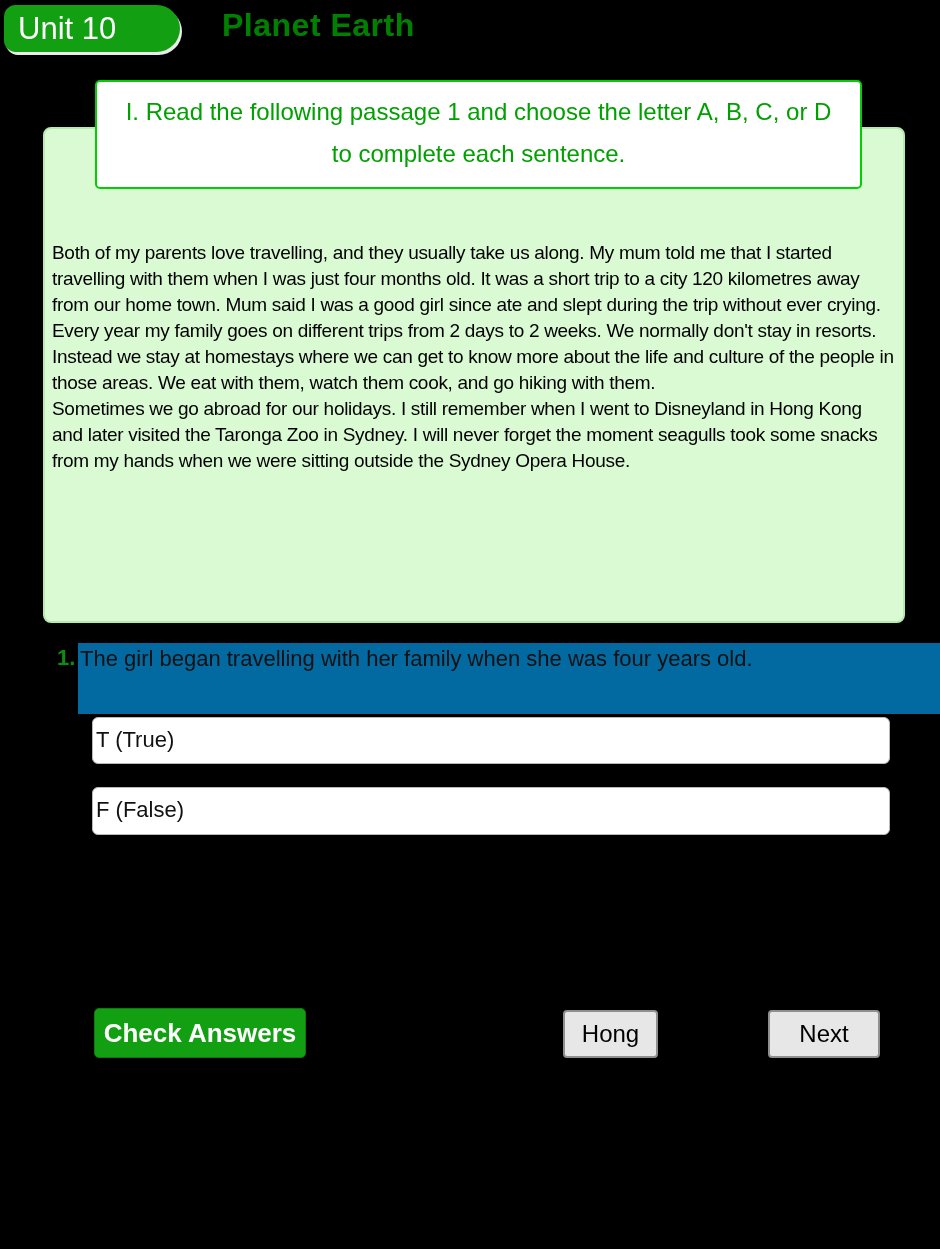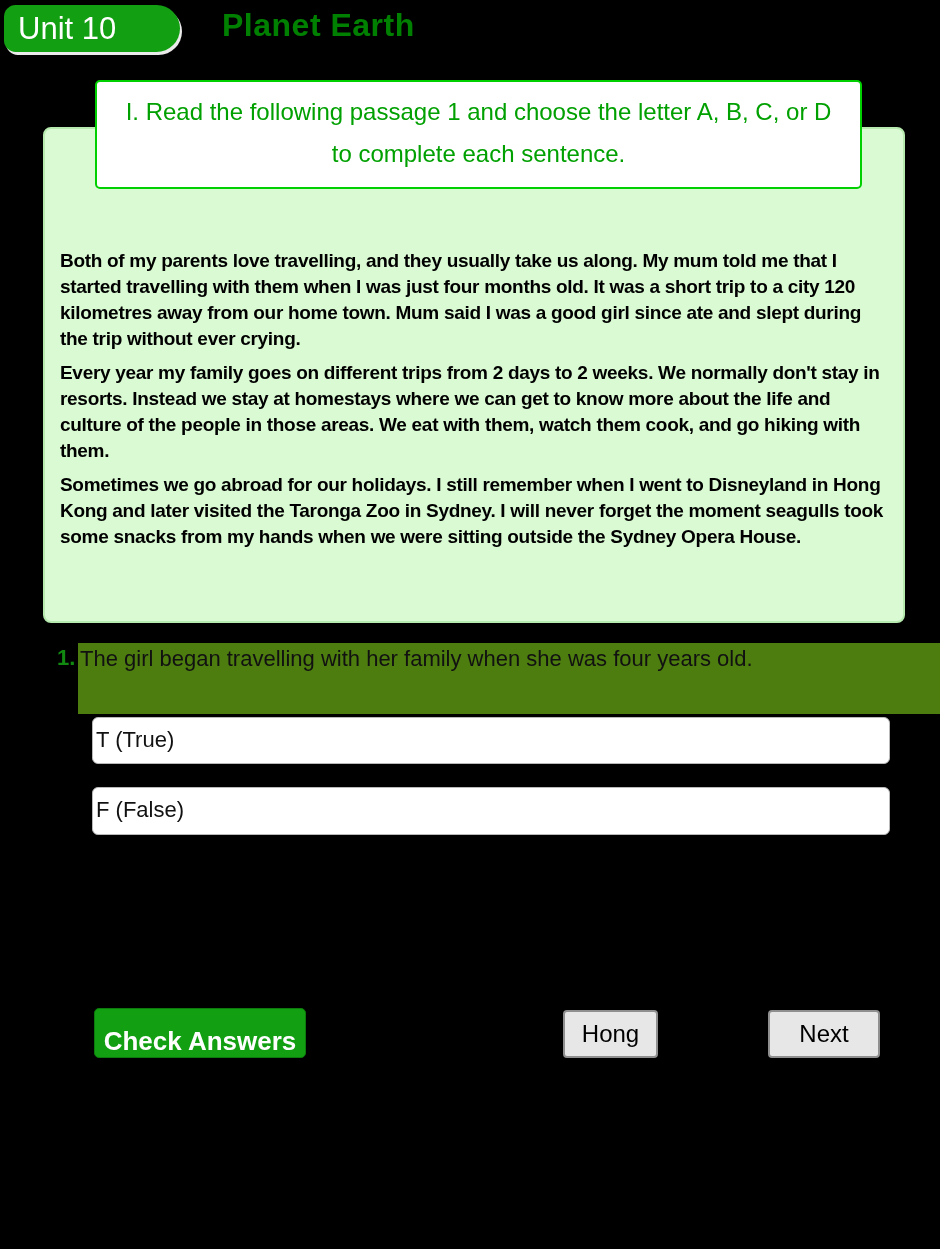--- a/index.html
+++ b/index.html
@@ -51,31 +51,31 @@
     z-index:1;
   }
   .passage-text{
     position:absolute;left:52px;top:240px;width:842px;
     z-index:2;
     color:#000;
     font-size:19px;line-height:26px;
     font-stretch:condensed;
     letter-spacing:-0.3px;
   }
-  .passage-text p{margin:8px;font-weight:bold;}
+  .passage-text p{margin:0;}
   
   .question-number{
     position:absolute;left:57px;top:645px;
     color:var(--question_number_green,#128A12);
     font-size:22px;font-weight:bold;
     z-index:2;
   }
   .question-box{
     position:absolute;left:78px;top:643px;right:0;height:71px;
-    background:#4d7c0f;
+    background:#0369a1;
     box-sizing:border-box;
     padding:2px 6px 0 2px;
     color:#111;font-size:22px;line-height:27px;
     z-index:1;
   }
   
   .option{
     position:absolute;left:92px;width:798px;height:47px;
     box-sizing:border-box;
     background:#fff;
@@ -91,21 +91,21 @@
   .btn{
     position:absolute;
     display:flex;align-items:center;justify-content:center;
     box-sizing:border-box;cursor:pointer;
   }
   .btn-check{
     left:94px;top:1008px;width:212px;height:50px;
     background:var(--accent_green,#12A012);
     border:1px solid #0c7a0c;
     border-radius:5px;
-    color:#fff;font-size:26px;font-weight:bold;align-items:flex-end;
+    color:#fff;font-size:26px;font-weight:bold;
   }
   .btn-gray{
     background:var(--button_gray_bg,#E7E7E7);
     border:2px solid var(--button_gray_border,#8F8F8F);
     border-radius:4px;
     color:#000;font-size:24px;
   }
   .btn-prev{left:563px;top:1010px;width:95px;height:48px;}
   .btn-next{left:768px;top:1010px;width:112px;height:48px;}
 </style>

